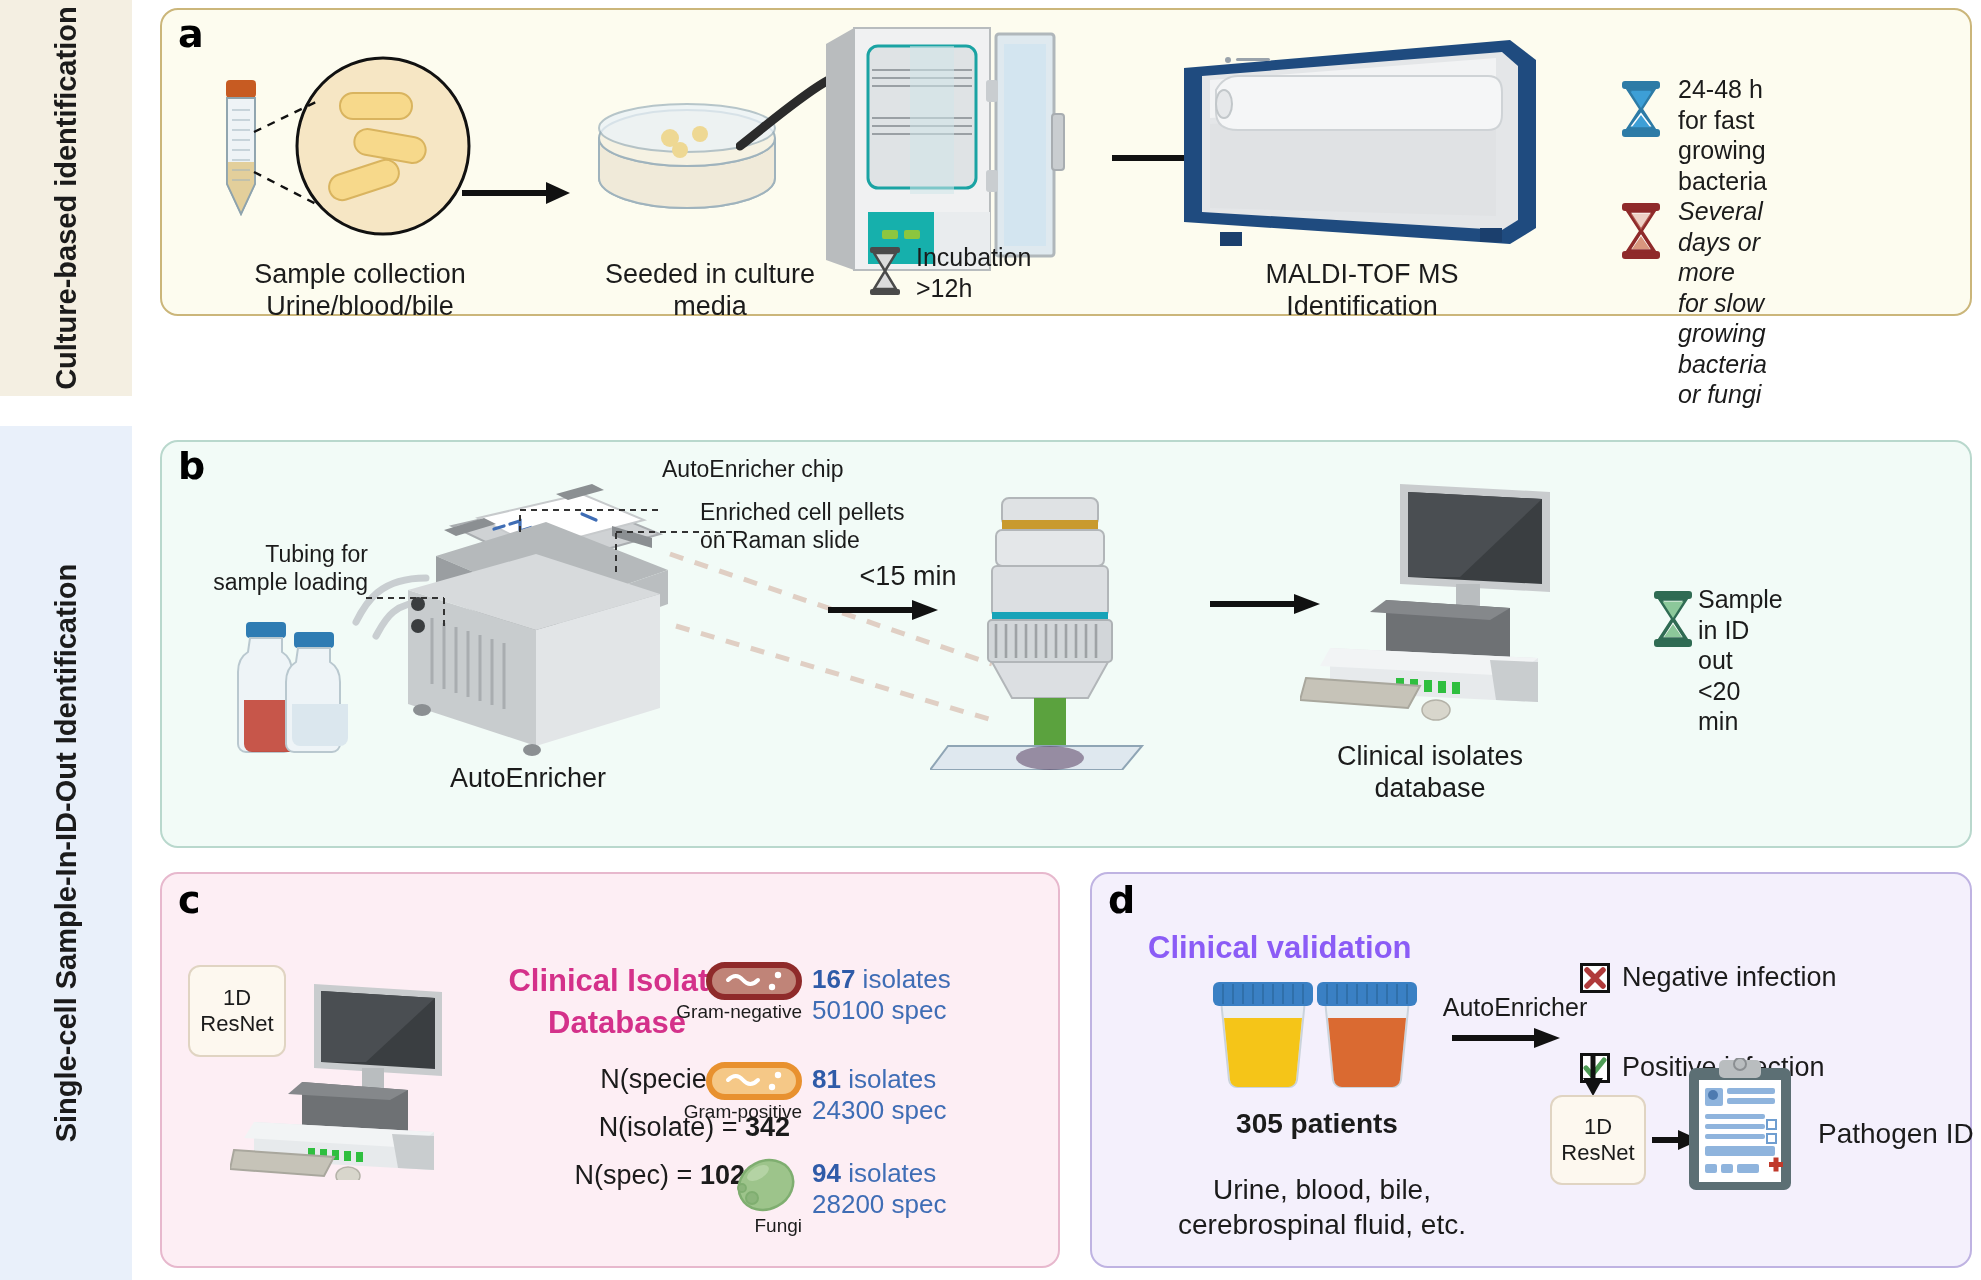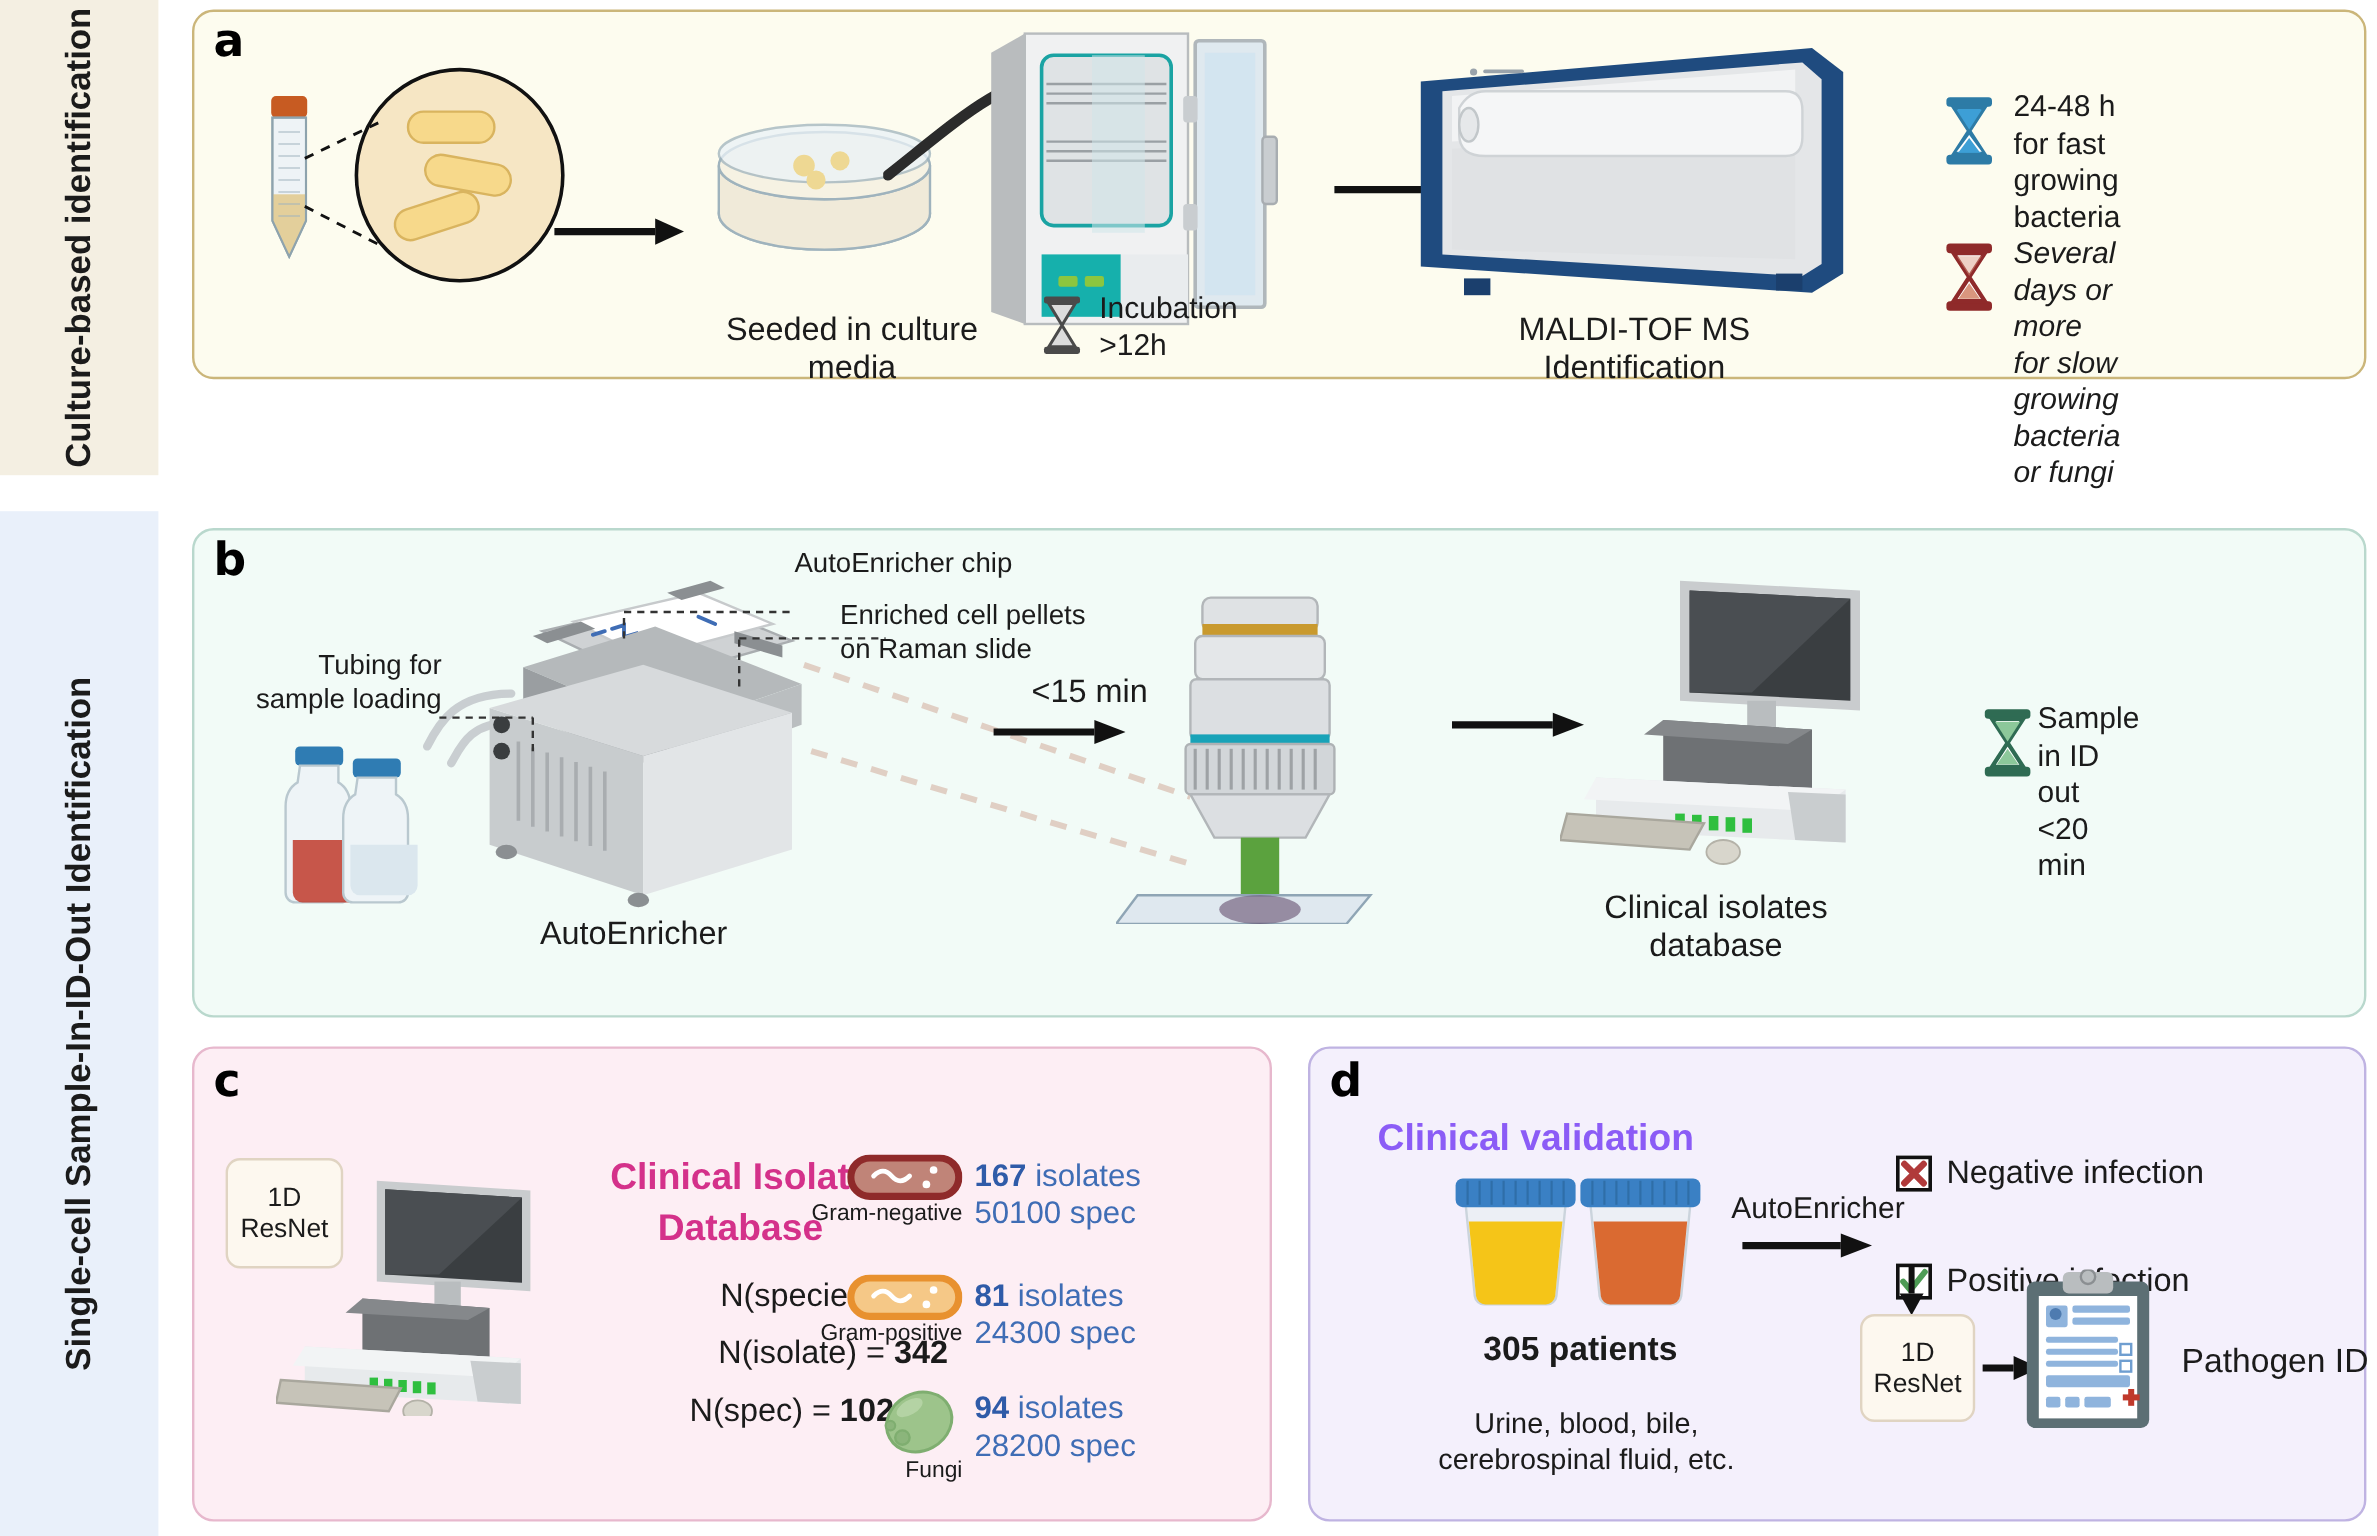--- a/index.html
+++ b/index.html
@@ -125,21 +125,21 @@
   .dtitle {
     position: absolute; color: #8b5cf6; font-size: 31px; font-weight: bold;
     white-space: nowrap;
   }
   #cups { left: 1205px; top: 966px; width: 216px; height: 124px; }
   .patients {
     position: absolute; font-size: 28px; font-weight: bold; color: #1b1b1b;
     text-align: center; white-space: nowrap;
   }
   .dsub {
-    position: absolute; font-size: 24px; color: #1b1b1b; text-align: center;
+    position: absolute; font-size: 28px; color: #1b1b1b; text-align: center;
     line-height: 1.25; white-space: pre-line;
   }
   .chk-row { position: absolute; display: flex; align-items: center; gap: 12px; }
   .chk-box {
     width: 30px; height: 30px; border: 3px solid #111; background: #fff;
     position: relative; flex: none;
   }
   .chk-lbl { font-size: 27px; color: #1b1b1b; white-space: nowrap; }
   #clipboard { left: 1685px; top: 1058px; width: 110px; height: 135px; }
   .pathogen-lbl {
@@ -299,20 +299,22 @@
       <rect x="2" y="49" width="38" height="8" rx="3" fill="#8f2a2a"></rect>
       <path d="M8 9 h26 l-13 20 l13 20 h-26 l13 -20 Z" fill="#ffffff" stroke="#8f2a2a" stroke-width="3.5"></path>
       <path d="M10.5 11.5 h21 l-10.5 16.5 Z" fill="#d9967e" opacity="0.45"></path>
       <path d="M12 47 h18 l-9 -13 Z" fill="#d9967e"></path>
     </svg>
     <div class="hg-text" style="left:58px; top:0;font-style:italic;">Several days or more
 for slow growing
 bacteria or fungi</div>
   </div>
 
+  <div class="lbl lbl-28" style="left:190px; top:258px; width:340px;">Sample collection
+Urine/blood/bile</div>
   <div class="lbl lbl-28" style="left:560px; top:258px; width:300px;">Seeded in culture
 media</div>
   <div class="lbl lbl-28" style="left:1172px; top:258px; width:380px;">MALDI-TOF MS
 Identification</div>
 
   <div class="panel" id="panel-b"></div>
   <div class="panel-letter" style="left:178px; top:444px;">b</div>
 
   <svg class="art" id="bottles" viewBox="0 0 130 150">
     <g>

